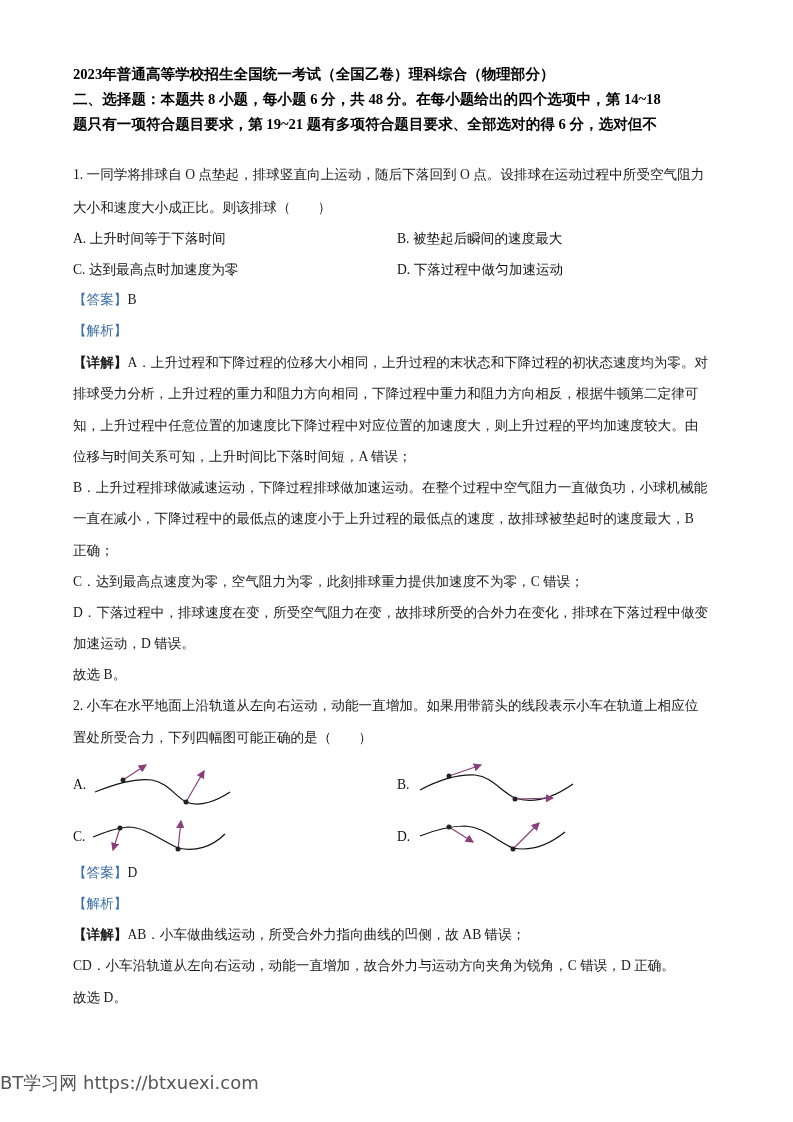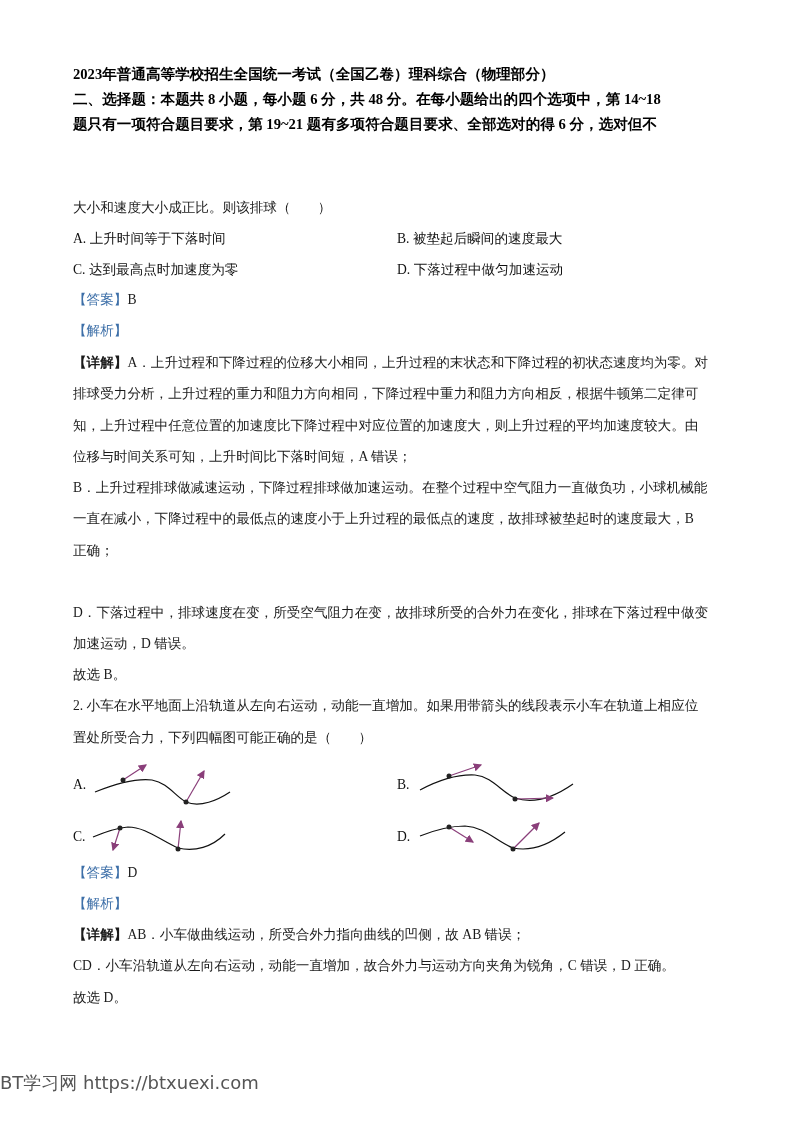--- a/index.html
+++ b/index.html
@@ -25,20 +25,21 @@
 </head>
 <body>
 
 <div class="page">
 
   <div class="line bold" style="top:65px;">2023年普通高等学校招生全国统一考试（全国乙卷）理科综合（物理部分）</div>
 
   <div class="line bold" style="top:90px;">二、选择题：本题共 8 小题，每小题 6 分，共 48 分。在每小题给出的四个选项中，第 14~18</div>
   <div class="line bold" style="top:115px;">题只有一项符合题目要求，第 19~21 题有多项符合题目要求、全部选对的得 6 分，选对但不</div>
 
+  <div class="line" style="top:166px;">1. 一同学将排球自 O 点垫起，排球竖直向上运动，随后下落回到 O 点。设排球在运动过程中所受空气阻力</div>
   <div class="line" style="top:199px;">大小和速度大小成正比。则该排球（　　）</div>
 
   <div class="opt" style="left:73px; top:230px;">
     <span>A.</span>
     <span>上升时间等于下落时间</span>
   </div>
   <div class="opt" style="left:397px; top:230px;">
     <span>B.</span>
     <span>被垫起后瞬间的速度最大</span>
   </div>
@@ -58,20 +59,21 @@
 
   <div class="line" style="top:354px;">
     <span style="font-weight:bold;">【详解】</span><span>A．上升过程和下降过程的位移大小相同，上升过程的末状态和下降过程的初状态速度均为零。对</span>
   </div>
   <div class="line" style="top:385px;">排球受力分析，上升过程的重力和阻力方向相同，下降过程中重力和阻力方向相反，根据牛顿第二定律可</div>
   <div class="line" style="top:417px;">知，上升过程中任意位置的加速度比下降过程中对应位置的加速度大，则上升过程的平均加速度较大。由</div>
   <div class="line" style="top:448px;">位移与时间关系可知，上升时间比下落时间短，A 错误；</div>
   <div class="line" style="top:479px;">B．上升过程排球做减速运动，下降过程排球做加速运动。在整个过程中空气阻力一直做负功，小球机械能</div>
   <div class="line" style="top:510px;">一直在减小，下降过程中的最低点的速度小于上升过程的最低点的速度，故排球被垫起时的速度最大，B</div>
   <div class="line" style="top:542px;">正确；</div>
+  <div class="line" style="top:573px;">C．达到最高点速度为零，空气阻力为零，此刻排球重力提供加速度不为零，C 错误；</div>
   <div class="line" style="top:604px;">D．下落过程中，排球速度在变，所受空气阻力在变，故排球所受的合外力在变化，排球在下落过程中做变</div>
   <div class="line" style="top:635px;">加速运动，D 错误。</div>
   <div class="line" style="top:666px;">故选 B。</div>
 
   <div class="line" style="top:697px;">2. 小车在水平地面上沿轨道从左向右运动，动能一直增加。如果用带箭头的线段表示小车在轨道上相应位</div>
   <div class="line" style="top:729px;">置处所受合力，下列四幅图可能正确的是（　　）</div>
 
   <div class="opt" style="left:73px; top:776px;">A.</div>
   <svg class="figure" style="left:90px; top:758px;" width="150" height="50" viewBox="0 0 150 50">
     <defs>

